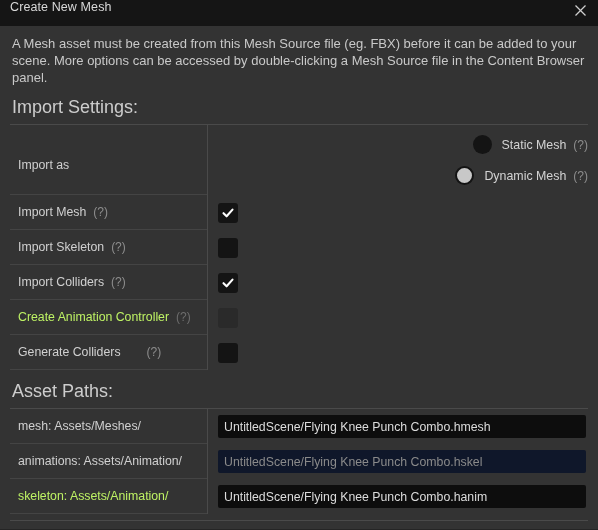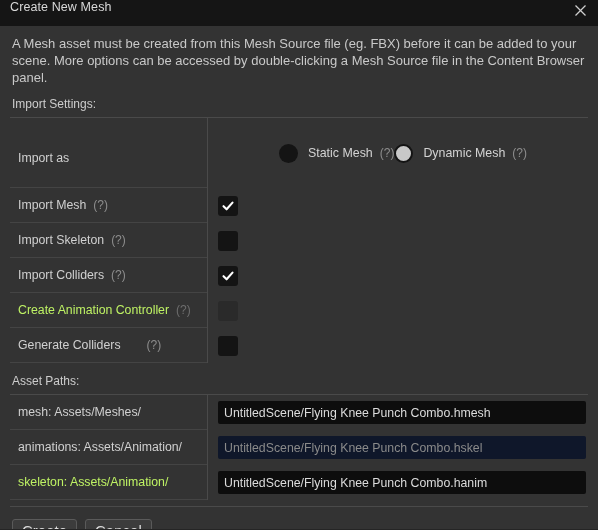--- a/index.html
+++ b/index.html
@@ -60,21 +60,21 @@
   }
   .description {
     font-size: 13px;
     line-height: 17px;
     color: #c9c9c9;
     padding: 9px 0 0 2px;
     margin: 0;
     max-width: 576px;
   }
   .section-label {
-    font-size: 12px;
+    font-size: 18px;
     color: #cdcdcd;
     padding: 11px 0 6px 2px;
   }
   .hr-full {
     height: 1px;
     background: #4a4a4a;
     width: 100%;
   }
 
   
@@ -119,21 +119,21 @@
     margin-left: 7px;
   }
   .qmark.disabled { color: #6d6d6d; }
 
   .rrow {
     height: 35px;
     display: flex;
     align-items: center;
     box-sizing: border-box;
   }
-  .rrow.tall { height: 70px; flex-direction: row; align-items: center; justify-content: center; }
+  .rrow.tall { height: 70px; flex-direction: column; align-items: flex-end; justify-content: center; }
 
   
   .radio-line {
     display: flex;
     align-items: center;
     height: 31px;
   }
   .radio {
     width: 19px;
     height: 19px;

